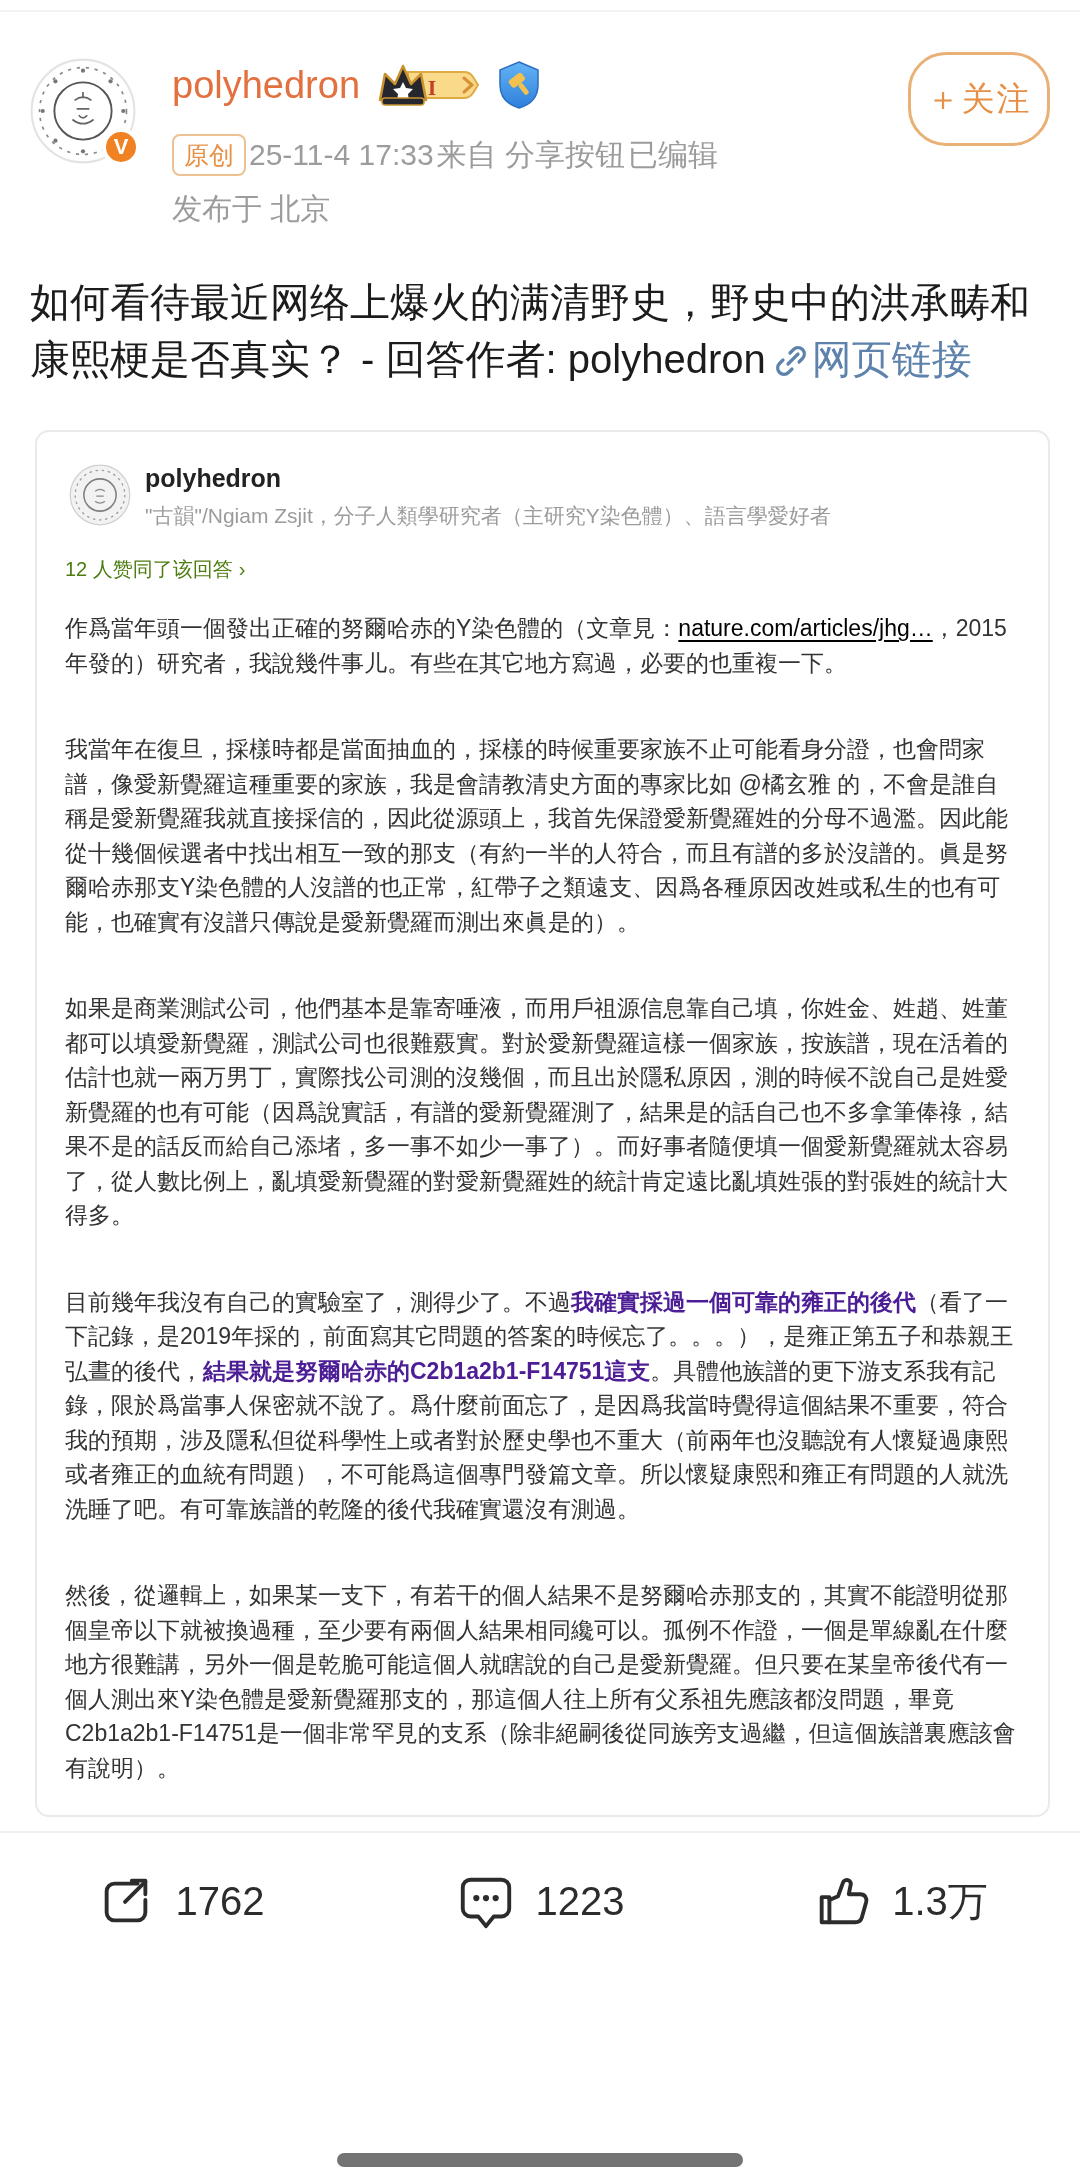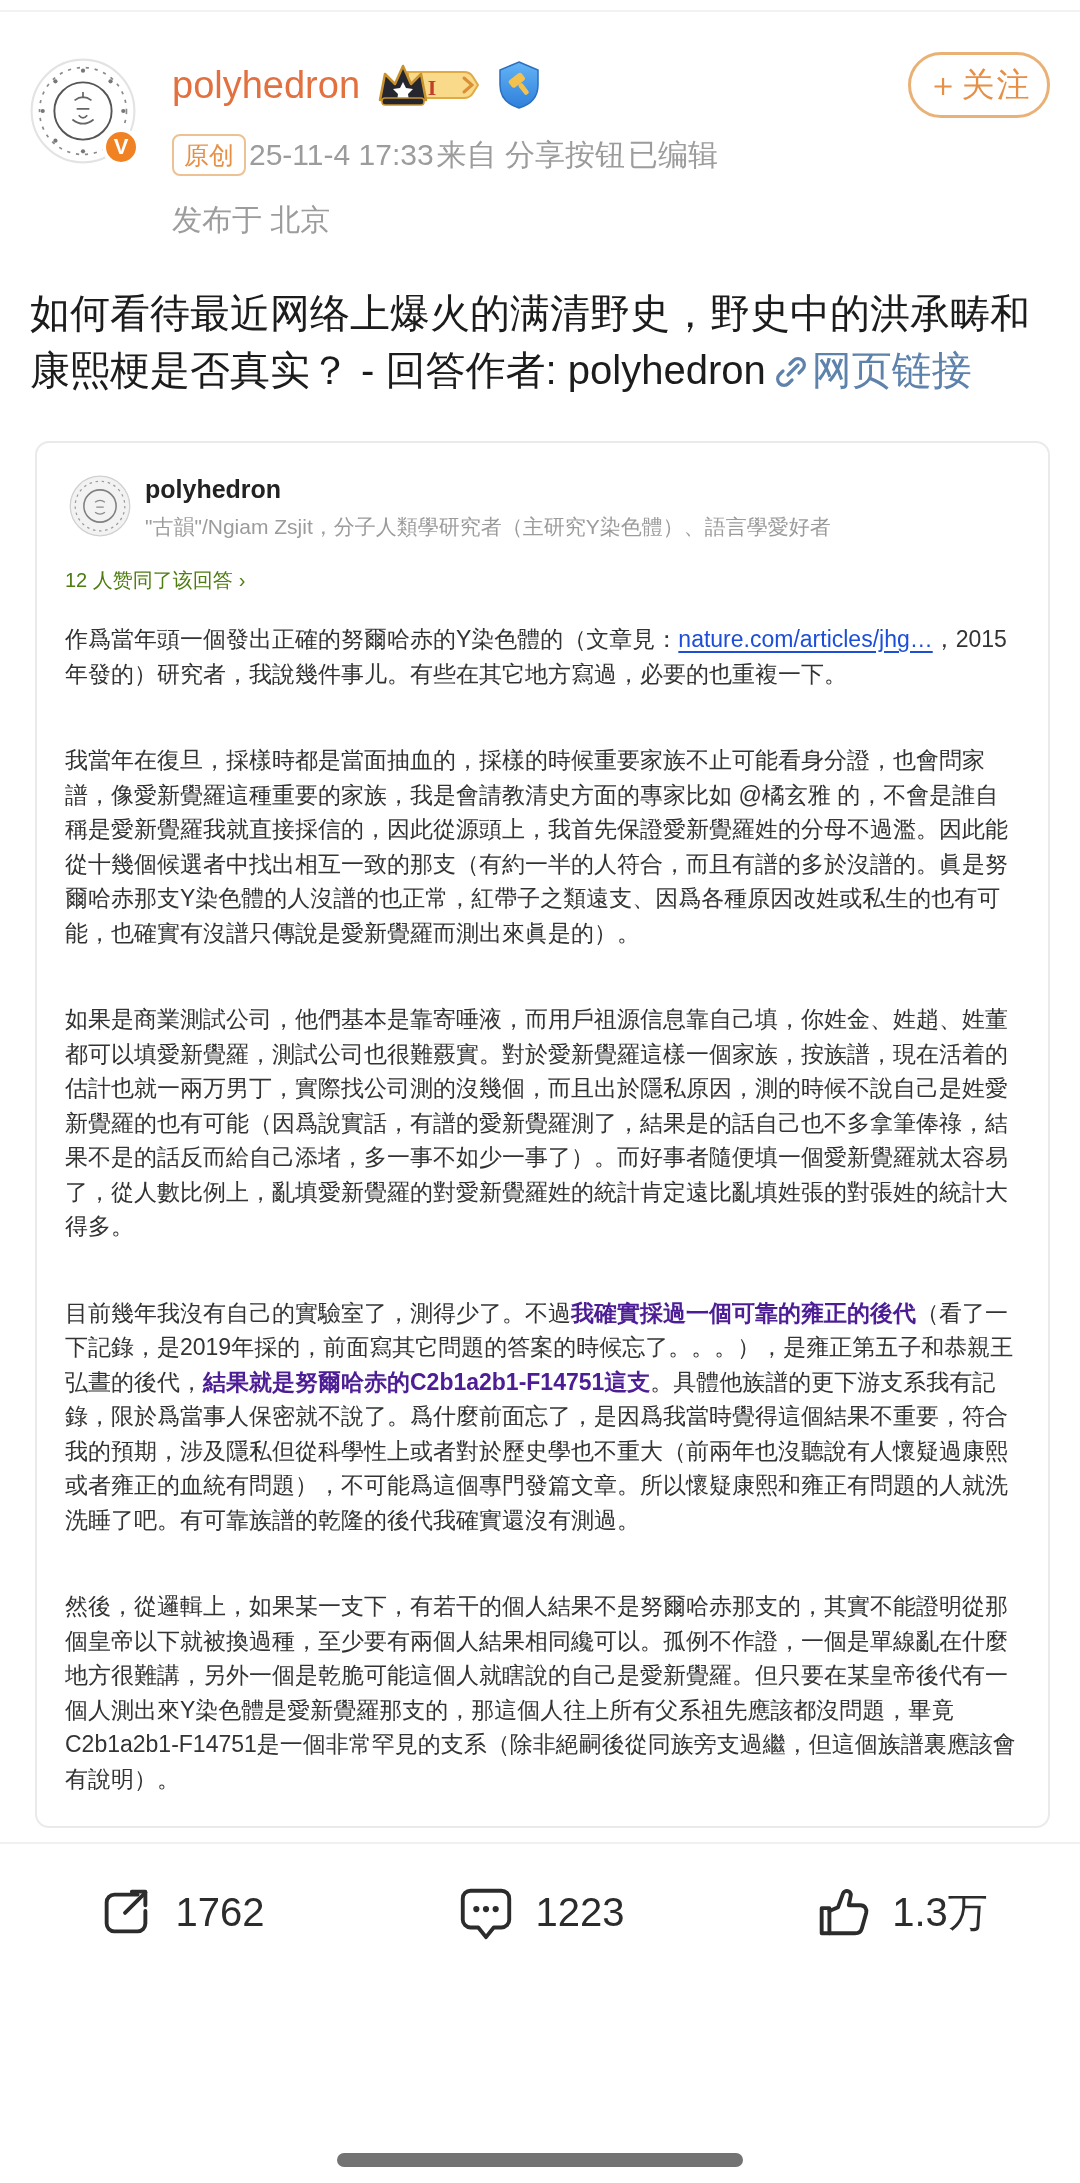--- a/index.html
+++ b/index.html
@@ -15,22 +15,22 @@
   .avatar { width:106px; height:106px; border-radius:50%; overflow:hidden; background:#fff; }
   .v-badge { position:absolute; right:-4px; bottom:-2px; width:38px; height:38px; border-radius:50%;
              background:#f08224; border:4px solid #fff; color:#fff; font-weight:bold; font-size:22px;
              display:flex; align-items:center; justify-content:center; }
   .header-main { margin-left:142px; padding-top:4px; }
   .name-row { display:flex; align-items:center; gap:14px; height:58px; }
   .username { color:#e3703f; font-size:38px; font-weight:500; }
   .badge-svg { display:block; }
   .meta-row { margin-top:20px; display:flex; align-items:center; gap:3px; color:#9c9c9c; font-size:30px; }
   .origin-badge { color:#e79045; border:2px solid #ecc193; border-radius:8px; padding:1px 10px; font-size:25px; line-height:36px; }
-  .location-row { margin-top:24px; color:#9c9c9c; font-size:30px; }
-  .follow-btn { position:absolute; right:0; top:0; width:142px; height:66px; background:#fff;
+  .location-row { margin-top:13px; color:#9c9c9c; font-size:30px; }
+  .follow-btn { position:absolute; right:0; top:0; width:142px; height:94px; background:#fff;
                 border:3px solid #eab176; border-radius:38px; color:#e79045; font-size:33px;
                 display:flex; align-items:center; justify-content:center; letter-spacing:2px; }
 
   
   .post-text { margin:44px 30px 0 30px; font-size:40px; line-height:57px; color:#1c1c1c; }
   .post-text p + p { margin-top:89px; }
   .weblink { color:#5d82ab; white-space:nowrap; }
   .weblink svg { vertical-align:-5px; margin:0 4px 0 8px; }
 
   
@@ -38,21 +38,21 @@
                 padding:30px 28px 30px 28px; background:#fff; }
   .card-header { position:relative; padding-left:80px; min-height:66px; }
   .card-avatar { position:absolute; left:4px; top:2px; width:62px; height:62px; border-radius:50%; overflow:hidden; }
   .card-author { font-size:25px; font-weight:bold; color:#222; padding-top:2px; }
   .card-bio { margin-top:9px; font-size:21px; color:#9b9b9b; }
   .agree-row { margin-top:26px; font-size:20px; color:#4d7c0f; }
   .agree-chevron { margin-left:6px; }
   .card-body { margin-top:28px; font-size:23px; line-height:34.5px; color:#333; }
   .card-body p + p { margin-top:52px; }
   .card-body b { font-weight:bold; color:#4c1d95; }
-  .ulink { color:#1d4ed8; text-decoration:underline; text-underline-offset:4px; }
+  .ulink { color:#000000; text-decoration:underline; text-underline-offset:4px; }
 
   
   .section-divider { margin-top:14px; width:100%; height:2px; background:#f0f0f0; }
   .action-bar { display:flex; align-items:center; height:132px; margin-top:2px; }
   .action-item { flex:1; display:flex; align-items:center; justify-content:center; gap:20px; color:#2c2c2c; font-size:40px; }
   .action-item svg { display:block; }
 
   .home-indicator { position:absolute; left:50%; bottom:16px; transform:translateX(-50%);
                     width:406px; height:14px; border-radius:8px; background:#737373; }
 </style>

